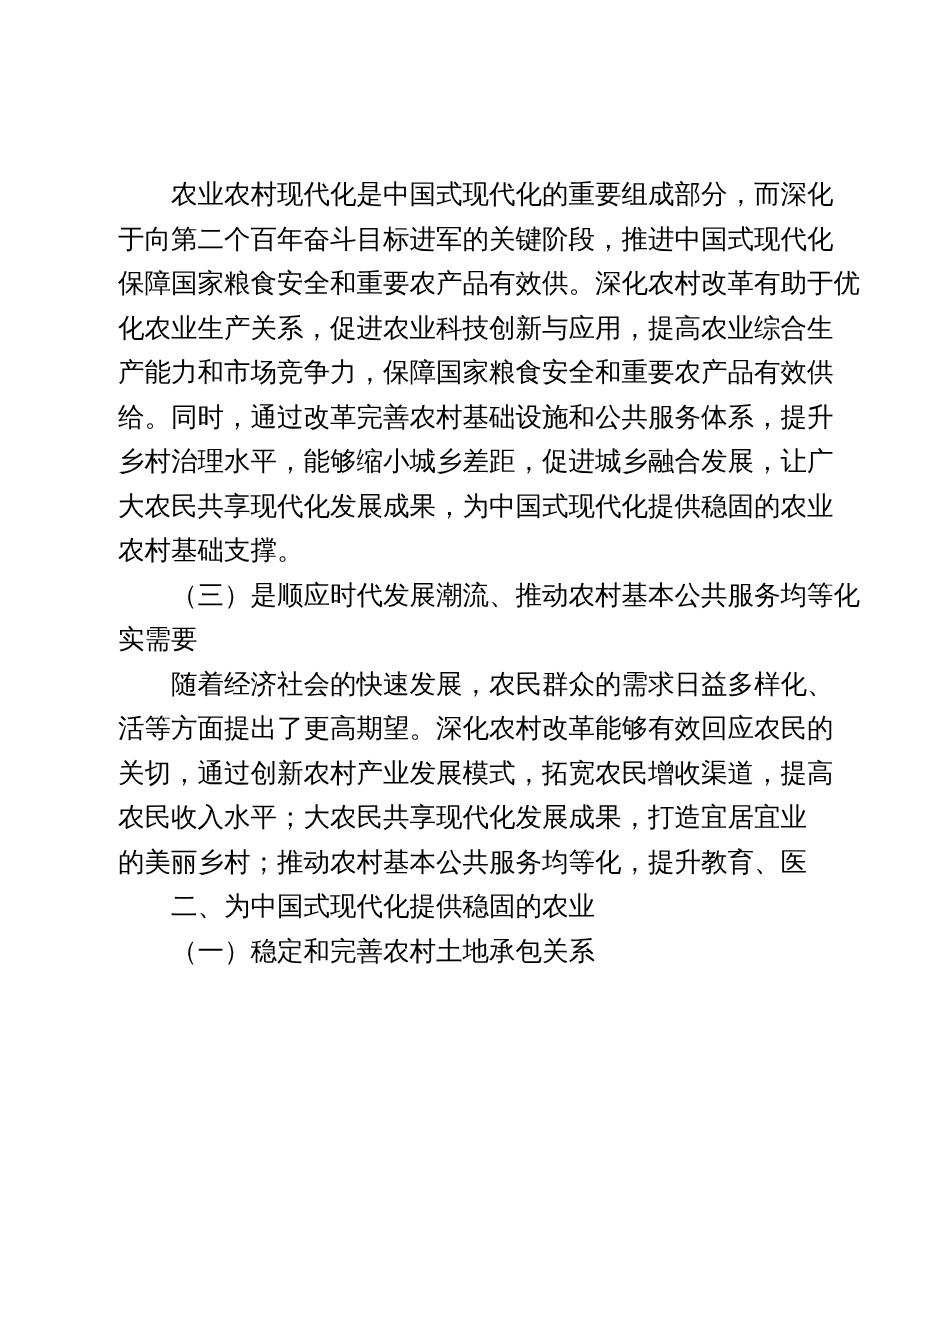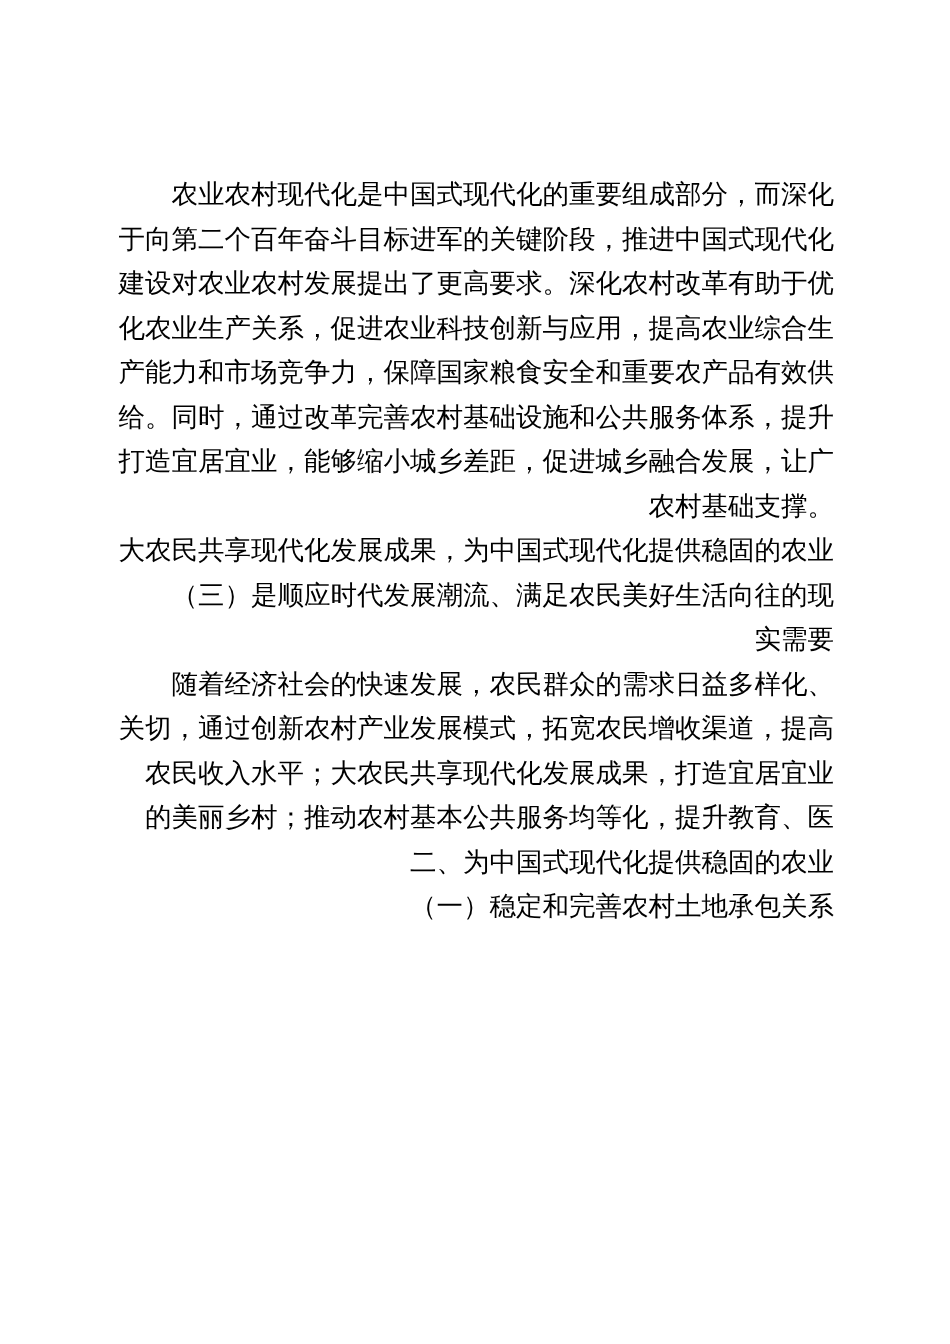--- a/index.html
+++ b/index.html
@@ -21,43 +21,44 @@
     top: 172px;
     width: 716px;
   }
   .line {
     height: 44.5px;
     line-height: 44.5px;
     font-size: 26.5px;
     color: #000000;
     letter-spacing: 0;
     white-space: nowrap;
-    text-align: right;
+    text-align: left;
     font-weight: 400;
   }
   .line.indent {
     padding-left: 53px;
   }
 </style>
 </head>
 <body>
 
 <div class="page">
   <div class="textblock">
     <div class="line indent">农业农村现代化是中国式现代化的重要组成部分，而深化</div>
     <div class="line">于向第二个百年奋斗目标进军的关键阶段，推进中国式现代化</div>
-    <div class="line">建设对农业农村发展提出了更高要求。深化农村改革有助于优</div>
+    <div class="line">保障国家粮食安全和重要农产品有效供。深化农村改革有助于优</div>
     <div class="line">化农业生产关系，促进农业科技创新与应用，提高农业综合生</div>
     <div class="line">产能力和市场竞争力，保障国家粮食安全和重要农产品有效供</div>
     <div class="line">给。同时，通过改革完善农村基础设施和公共服务体系，提升</div>
-    <div class="line">打造宜居宜业，能够缩小城乡差距，促进城乡融合发展，让广</div>
+    <div class="line">乡村治理水平，能够缩小城乡差距，促进城乡融合发展，让广</div>
+    <div class="line">大农民共享现代化发展成果，为中国式现代化提供稳固的农业</div>
     <div class="line">农村基础支撑。</div>
-    <div class="line">大农民共享现代化发展成果，为中国式现代化提供稳固的农业</div>
-    <div class="line indent">（三）是顺应时代发展潮流、满足农民美好生活向往的现</div>
+    <div class="line indent">（三）是顺应时代发展潮流、推动农村基本公共服务均等化</div>
     <div class="line">实需要</div>
     <div class="line indent">随着经济社会的快速发展，农民群众的需求日益多样化、</div>
+    <div class="line">活等方面提出了更高期望。深化农村改革能够有效回应农民的</div>
     <div class="line">关切，通过创新农村产业发展模式，拓宽农民增收渠道，提高</div>
     <div class="line">农民收入水平；大农民共享现代化发展成果，打造宜居宜业</div>
     <div class="line">的美丽乡村；推动农村基本公共服务均等化，提升教育、医</div>
     <div class="line indent">二、为中国式现代化提供稳固的农业</div>
     <div class="line indent">（一）稳定和完善农村土地承包关系</div>
   </div>
 </div>
 
 </body></html>

